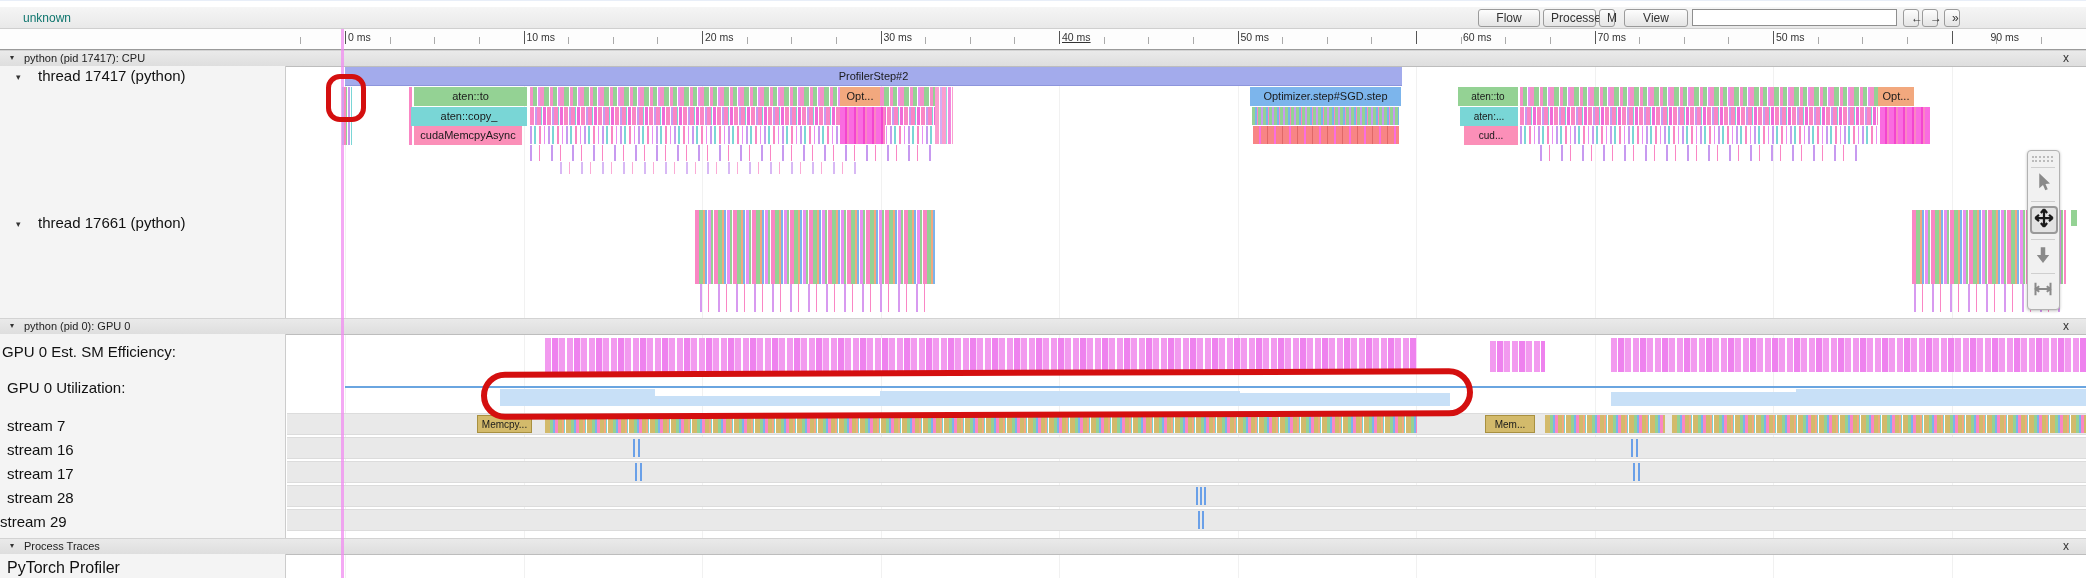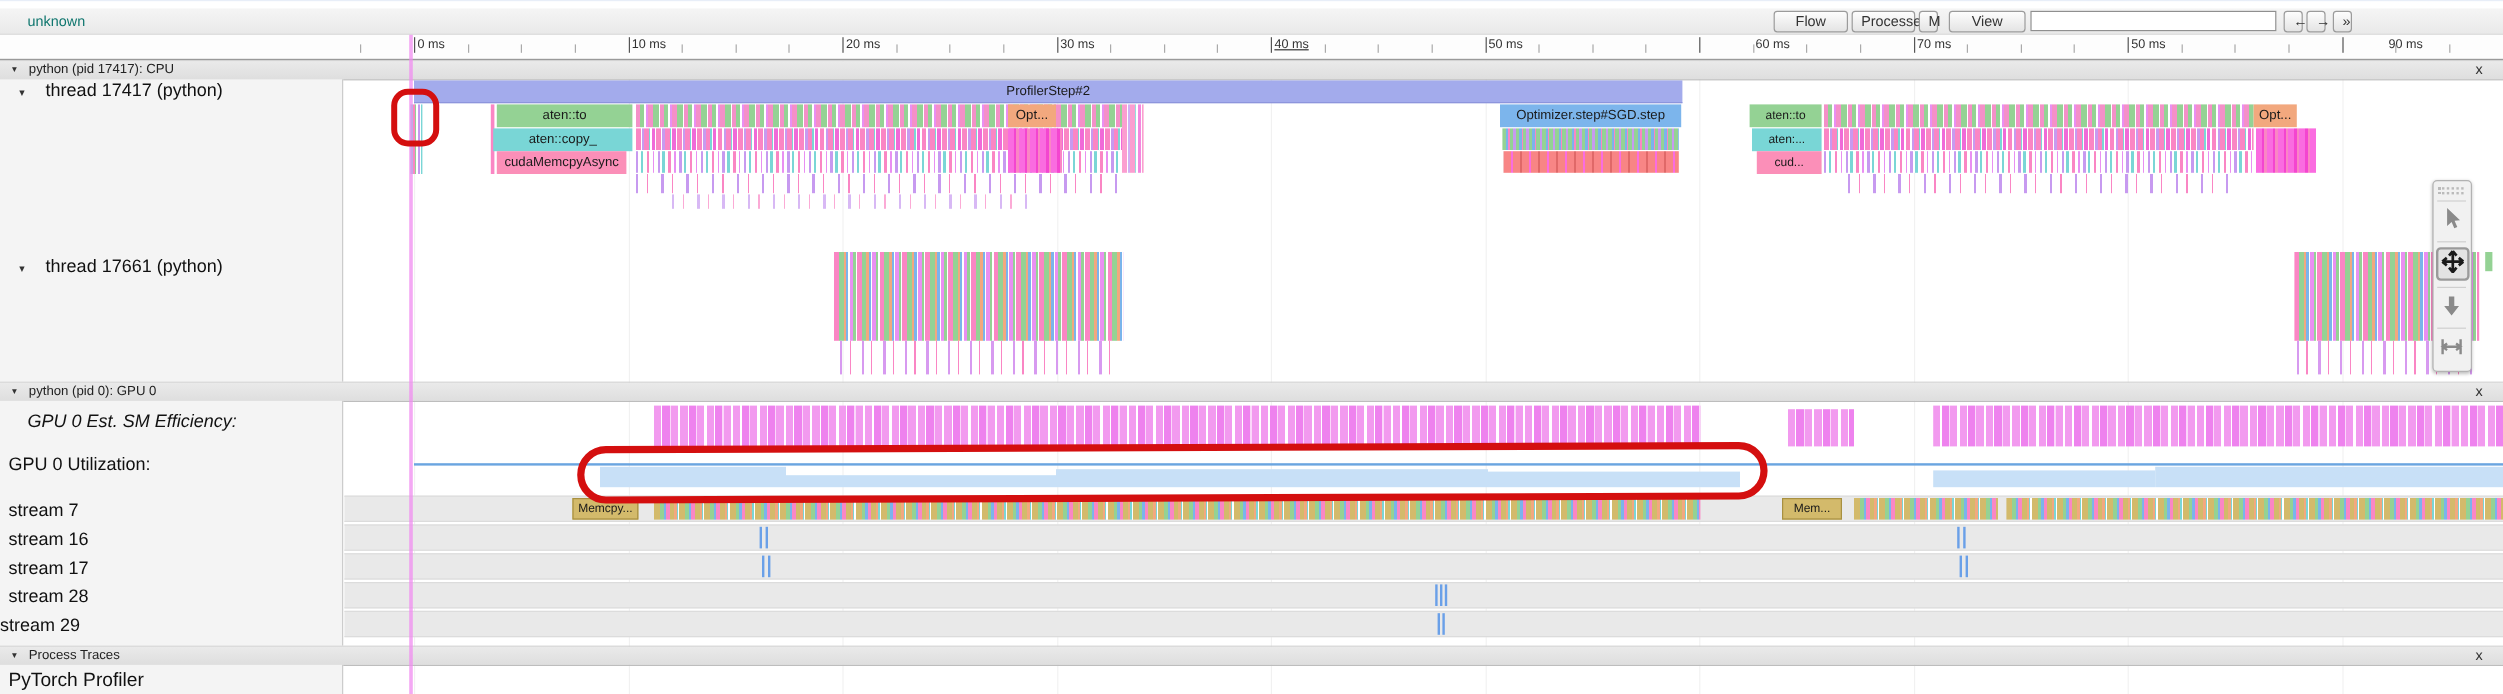--- a/index.html
+++ b/index.html
@@ -201,21 +201,21 @@
   <div class="st sg661s" style="left:1914px;top:283px;width:150px;height:28px;"></div>
   <div class="st" style="left:2071px;top:209px;width:6px;height:16px;background:#94d294;"></div>
 
   <div class="abs sechdr" style="top:317px;">
     <span class="tri">▾</span>
     <span class="txt">python (pid 0): GPU 0</span>
     <span class="closex">x</span>
   </div>
 
   <div class="abs lpanel" style="top:333px;height:204px;"></div>
-  <span class="tracklabel" style="left:23px;top:342px;font-style:italic;">GPU 0 Est. SM Efficiency:</span>
+  <span class="tracklabel" style="left:2px;top:342px;">GPU 0 Est. SM Efficiency:</span>
   <span class="tracklabel" style="left:7px;top:378px;">GPU 0 Utilization:</span>
   <span class="tracklabel" style="left:7px;top:416px;">stream 7</span>
   <span class="tracklabel" style="left:7px;top:440px;">stream 16</span>
   <span class="tracklabel" style="left:7px;top:464px;">stream 17</span>
   <span class="tracklabel" style="left:7px;top:488px;">stream 28</span>
   <span class="tracklabel" style="left:0;top:512px;">stream 29</span>
 
   <div class="st sgSM" style="left:545px;top:337px;width:872px;height:34px;"></div>
   <div class="st sgSM" style="left:1490px;top:340px;width:55px;height:31px;"></div>
   <div class="st sgSM" style="left:1611px;top:337px;width:475px;height:34px;"></div>

